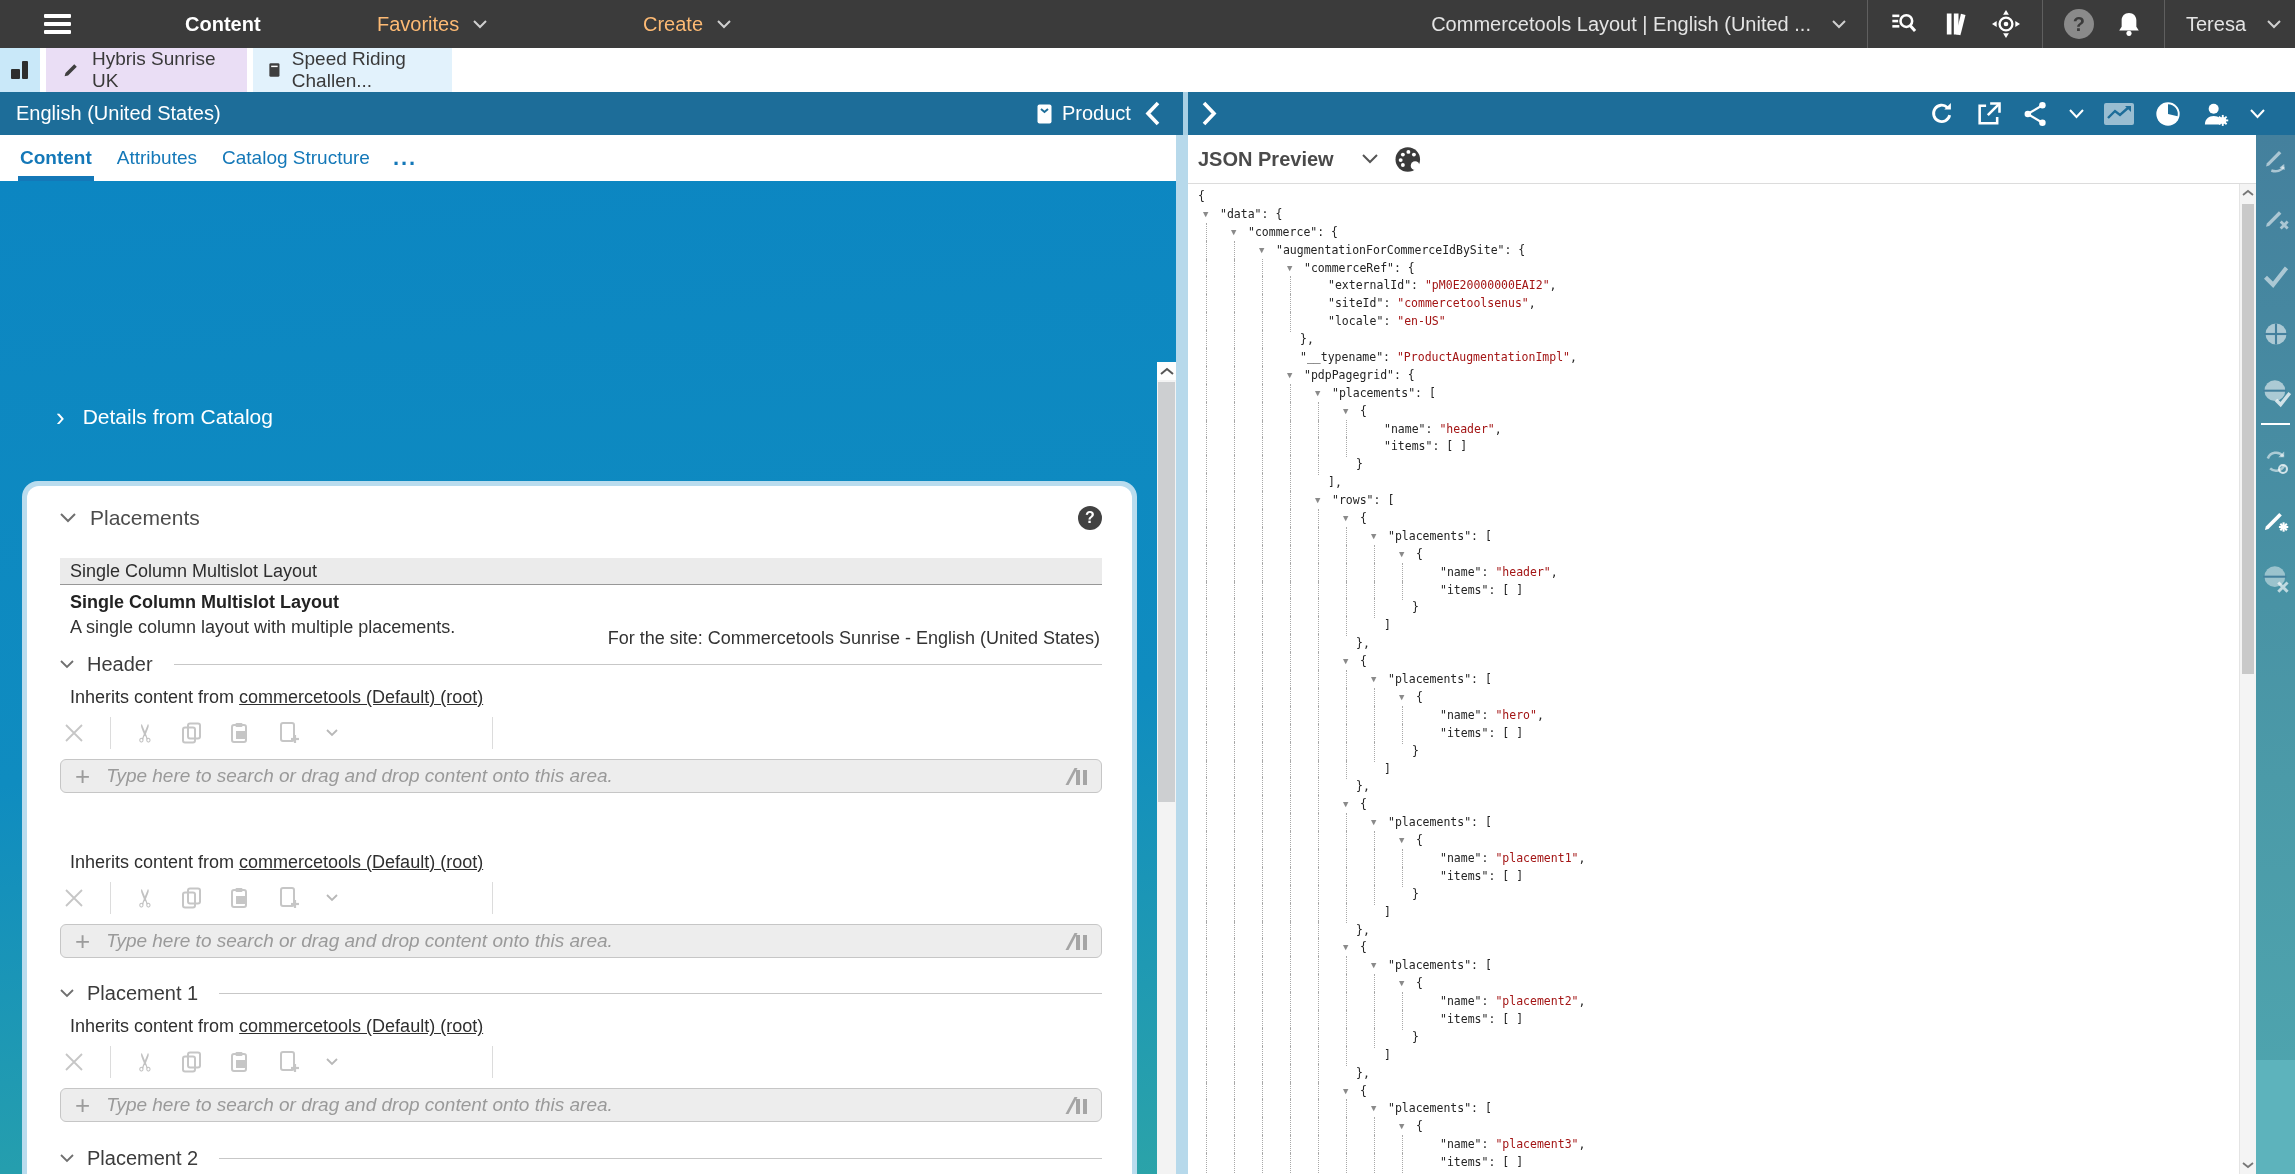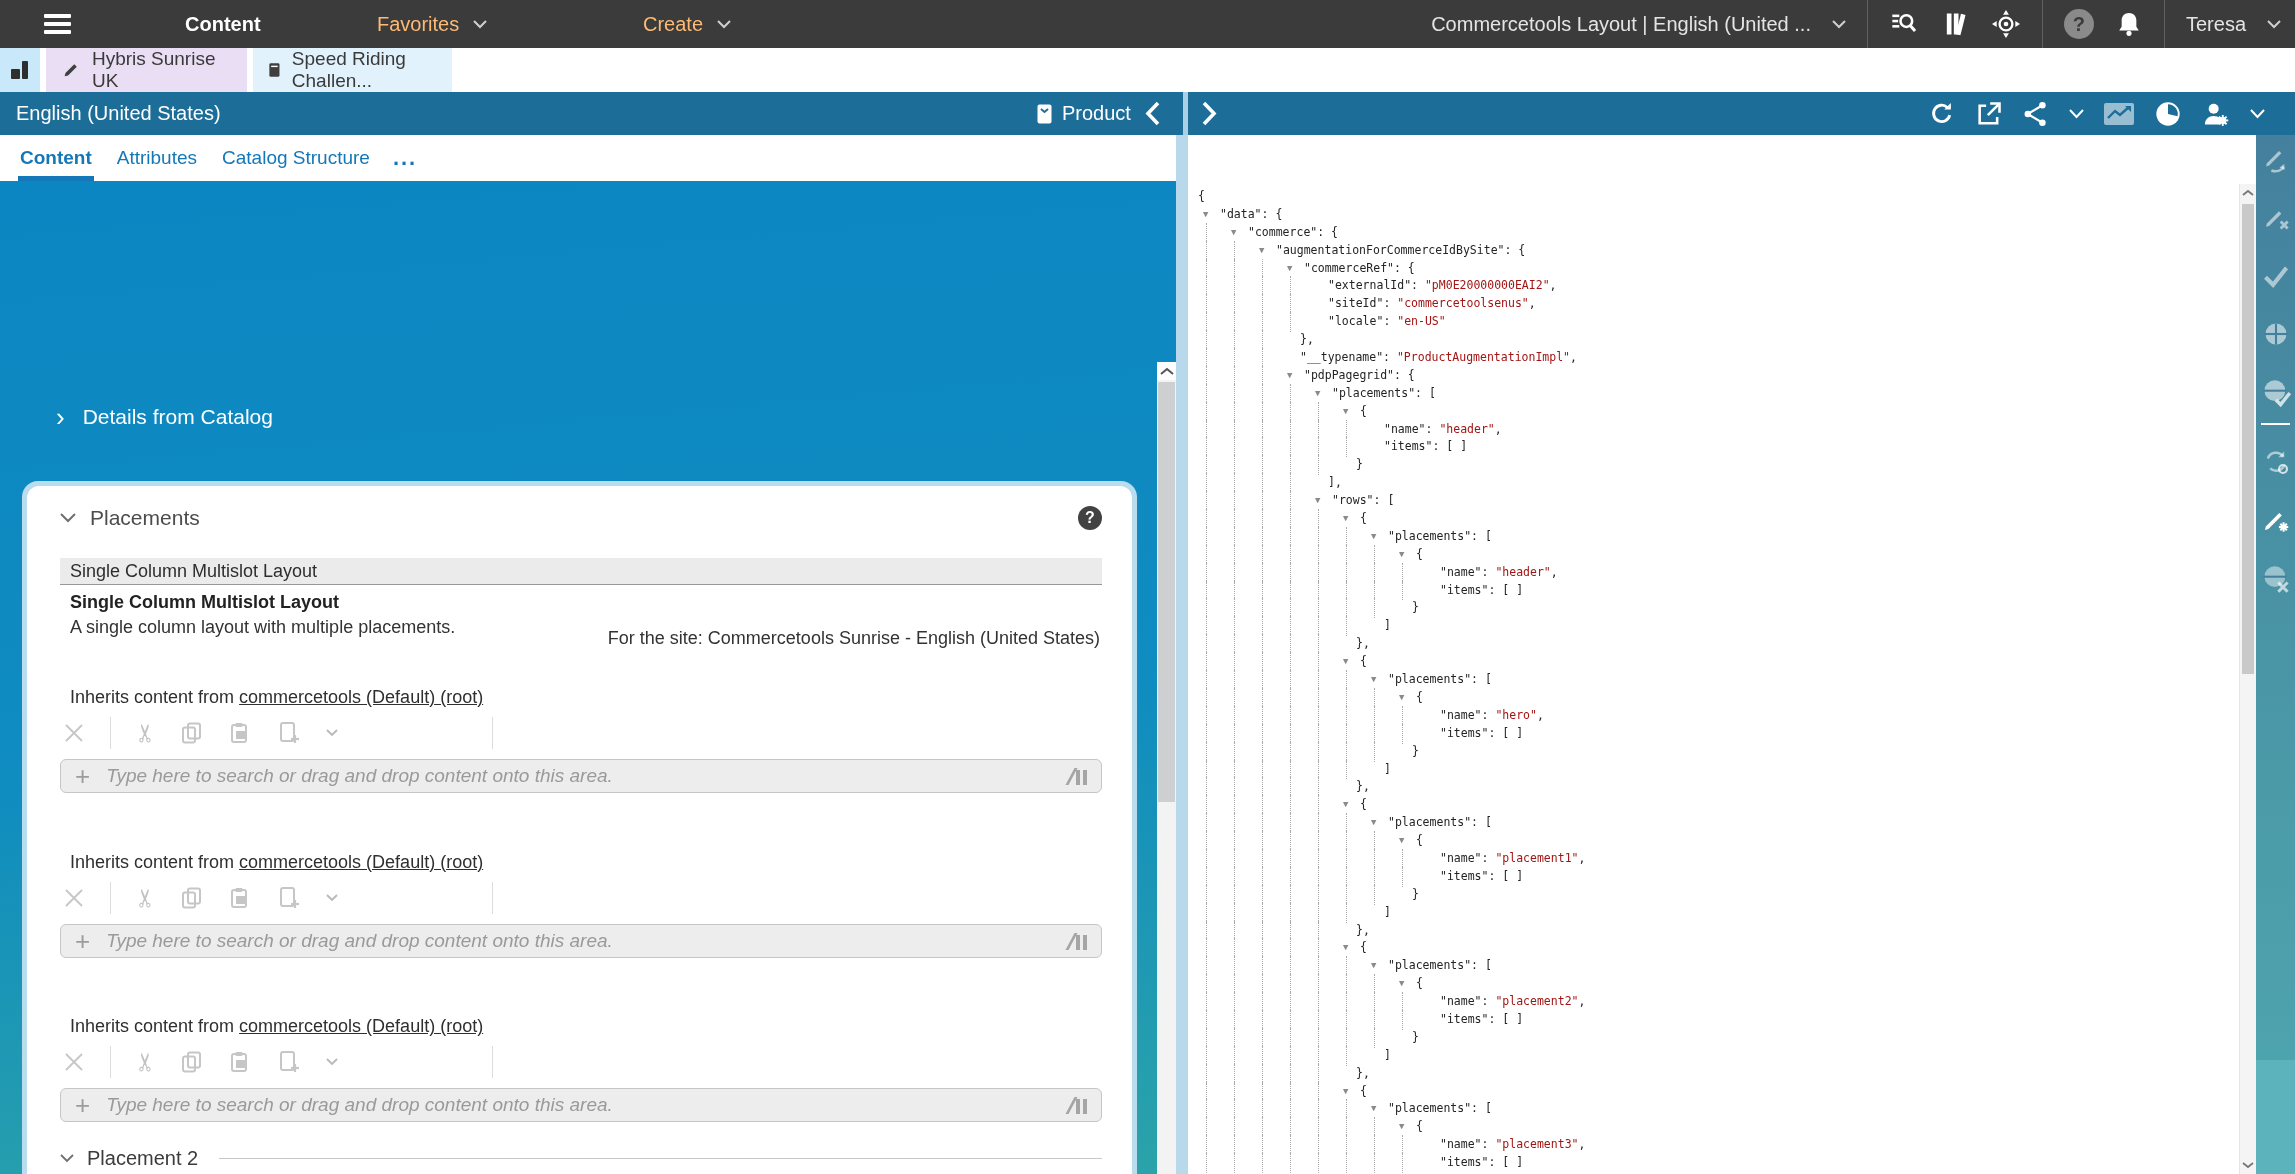--- a/index.html
+++ b/index.html
@@ -270,20 +270,27 @@
             </svg>
           <span>Placements</span>
           <div class="helpcircle">?</div>
         </div>
         <div class="laybar">Single Column Multislot Layout</div>
         <div class="laytitle">Single Column Multislot Layout</div>
         <div class="laydesc">A single column layout with multiple placements.</div>
         <div class="sitenote">For the site: Commercetools Sunrise - English (United States)</div>
         <div id="sections-host">
   <div class="section" style="top: 165px;">
+    <div class="sec-title">
+      <svg width="14" height="9">
+                  <polyline points="1,1 7,7 13,1" fill="none" stroke="#6f6f6f" stroke-width="1.8"></polyline>
+                </svg>
+      <span class="sec-name">Header</span>
+      <div class="rule"></div>
+    </div>
     <div class="sec-inherits"><span class="pre">Inherits content from </span><span class="lnk">commercetools (Default) (root)</span></div>
     <div class="sec-toolbar">
       <svg width="24" height="24" viewBox="0 0 24 24">
                   <path d="M4 4l16 16M20 4L4 20" stroke="#c6c6c6" stroke-width="1.8" fill="none"></path>
                 </svg>
       <div class="tsep"></div>
       <span class="scis">✂</span>
       <svg width="24" height="24" viewBox="0 0 24 24">
                   <rect x="3" y="6.5" width="12" height="15" rx="2" fill="none" stroke="#c6c6c6" stroke-width="2"></rect>
                   <rect x="8" y="2.5" width="12" height="15" rx="2" fill="none" stroke="#c6c6c6" stroke-width="2"></rect>
@@ -346,20 +353,27 @@
       <span class="ph">Type here to search or drag and drop content onto this area.</span>
       <span class="slashbars">
                   <i class="sb1"></i>
                   <i class="sb2"></i>
                   <i class="sb3"></i>
                 </span>
     </div>
   </div>
 
   <div class="section" style="top: 494.4px;">
+    <div class="sec-title">
+      <svg width="14" height="9">
+                  <polyline points="1,1 7,7 13,1" fill="none" stroke="#6f6f6f" stroke-width="1.8"></polyline>
+                </svg>
+      <span class="sec-name">Placement 1</span>
+      <div class="rule"></div>
+    </div>
     <div class="sec-inherits"><span class="pre">Inherits content from </span><span class="lnk">commercetools (Default) (root)</span></div>
     <div class="sec-toolbar">
       <svg width="24" height="24" viewBox="0 0 24 24">
                   <path d="M4 4l16 16M20 4L4 20" stroke="#c6c6c6" stroke-width="1.8" fill="none"></path>
                 </svg>
       <div class="tsep"></div>
       <span class="scis">✂</span>
       <svg width="24" height="24" viewBox="0 0 24 24">
                   <rect x="3" y="6.5" width="12" height="15" rx="2" fill="none" stroke="#c6c6c6" stroke-width="2"></rect>
                   <rect x="8" y="2.5" width="12" height="15" rx="2" fill="none" stroke="#c6c6c6" stroke-width="2"></rect>
@@ -412,20 +426,35 @@
           </svg>
         </div>
       <div class="thumb"></div>
 
     </div>
   </div>
 
   <div class="panel-div"></div>
 
   <div class="rpanel">
+    <div class="json-head">
+      <span class="json-title">JSON Preview</span>
+      <svg class="json-chev" width="16" height="10">
+          <polyline points="1,1 8,8 15,1" fill="none" stroke="#555" stroke-width="2"></polyline>
+        </svg>
+      <svg class="json-palette" width="30" height="27" viewBox="0 0 24 22">
+          <circle cx="11" cy="11" r="10" fill="#3a3a3a"></circle>
+          <circle cx="17" cy="16" r="3.6" fill="#fff"></circle>
+          <circle cx="7" cy="7" r="1.6" fill="#fff"></circle>
+          <circle cx="11.5" cy="4.8" r="1.6" fill="#fff"></circle>
+          <circle cx="16" cy="7" r="1.6" fill="#fff"></circle>
+          <circle cx="5.2" cy="11.5" r="1.6" fill="#fff"></circle>
+          <circle cx="7" cy="15.5" r="1.6" fill="#fff"></circle>
+        </svg>
+    </div>
     <div class="json-body" id="json-tree">
         <div class="jline"><span class="jcontent" style="left: 2px;"><span>{</span></span></div>
         <div class="jline"><span class="jcontent" style="left: 7px;"><span class="jtri">▼</span><span>"data": {</span></span></div>
         <div class="jline"><span class="jguide" style="left: 10px;"></span><span class="jcontent" style="left: 35px;"><span class="jtri">▼</span><span>"commerce": {</span></span></div>
         <div class="jline"><span class="jguide" style="left: 10px;"></span><span class="jguide" style="left: 38px;"></span><span class="jcontent" style="left: 63px;"><span class="jtri">▼</span><span>"augmentationForCommerceIdBySite": {</span></span></div>
         <div class="jline"><span class="jguide" style="left: 10px;"></span><span class="jguide" style="left: 38px;"></span><span class="jguide" style="left: 66px;"></span><span class="jcontent" style="left: 91px;"><span class="jtri">▼</span><span>"commerceRef": {</span></span></div>
         <div class="jline"><span class="jguide" style="left: 10px;"></span><span class="jguide" style="left: 38px;"></span><span class="jguide" style="left: 66px;"></span><span class="jguide" style="left: 94px;"></span><span class="jcontent" style="left: 132px;"><span>"externalId": </span><span class="jstr">"pM0E20000000EAI2"</span><span>,</span></span></div>
         <div class="jline"><span class="jguide" style="left: 10px;"></span><span class="jguide" style="left: 38px;"></span><span class="jguide" style="left: 66px;"></span><span class="jguide" style="left: 94px;"></span><span class="jcontent" style="left: 132px;"><span>"siteId": </span><span class="jstr">"commercetoolsenus"</span><span>,</span></span></div>
         <div class="jline"><span class="jguide" style="left: 10px;"></span><span class="jguide" style="left: 38px;"></span><span class="jguide" style="left: 66px;"></span><span class="jguide" style="left: 94px;"></span><span class="jcontent" style="left: 132px;"><span>"locale": </span><span class="jstr">"en-US"</span></span></div>
         <div class="jline"><span class="jguide" style="left: 10px;"></span><span class="jguide" style="left: 38px;"></span><span class="jguide" style="left: 66px;"></span><span class="jcontent" style="left: 104px;"><span>},</span></span></div>

